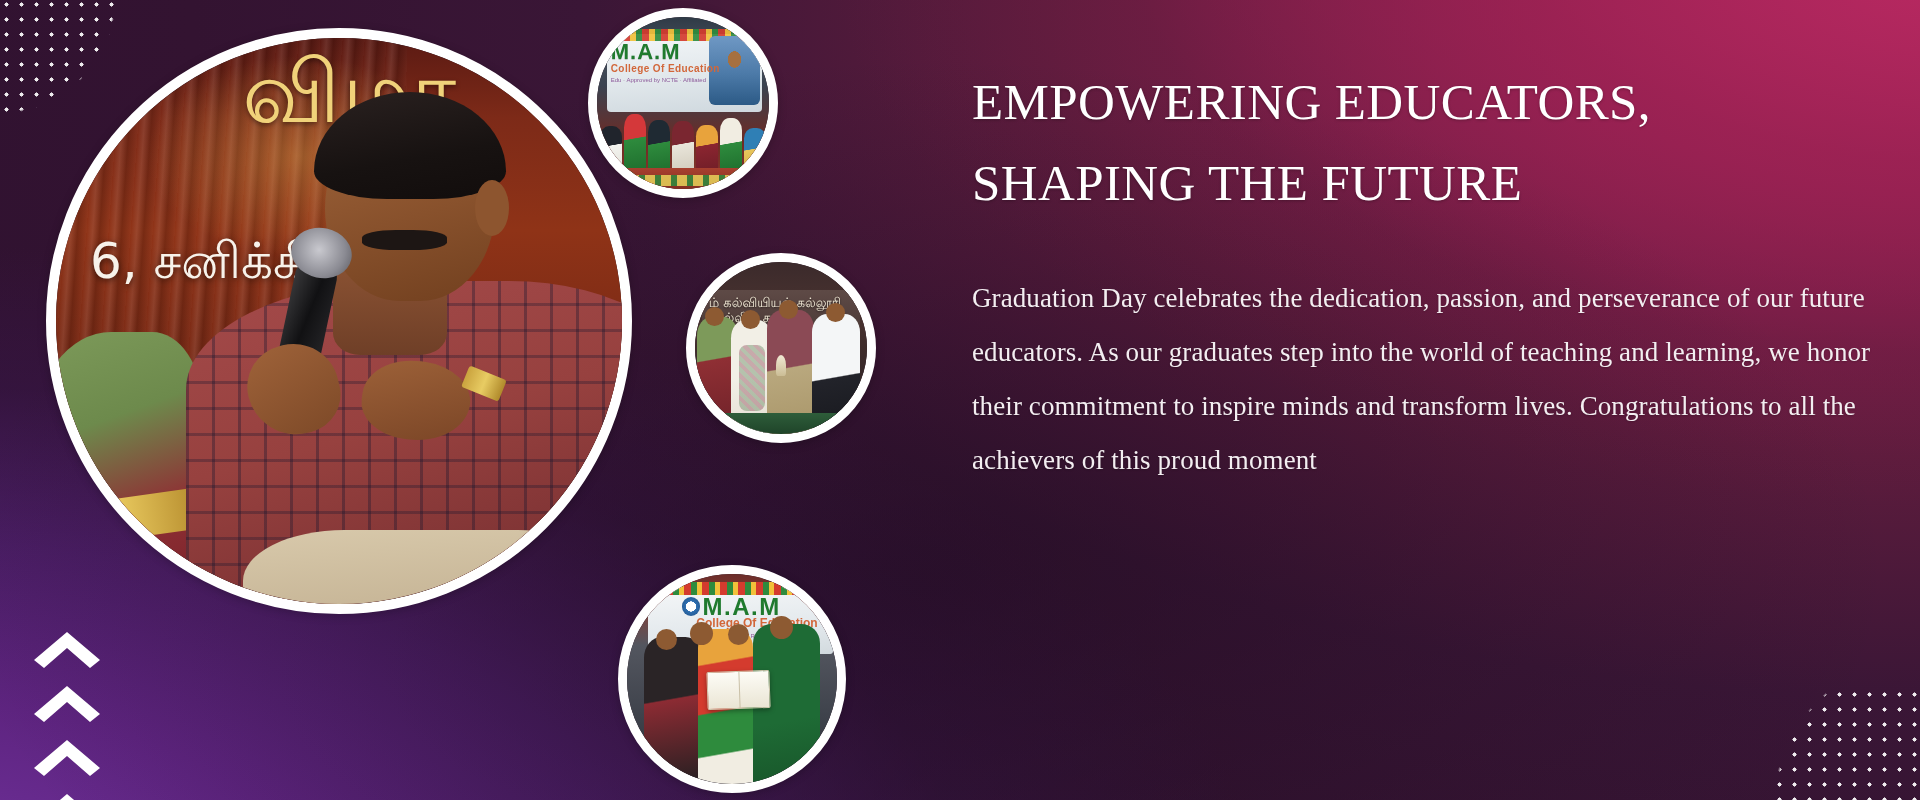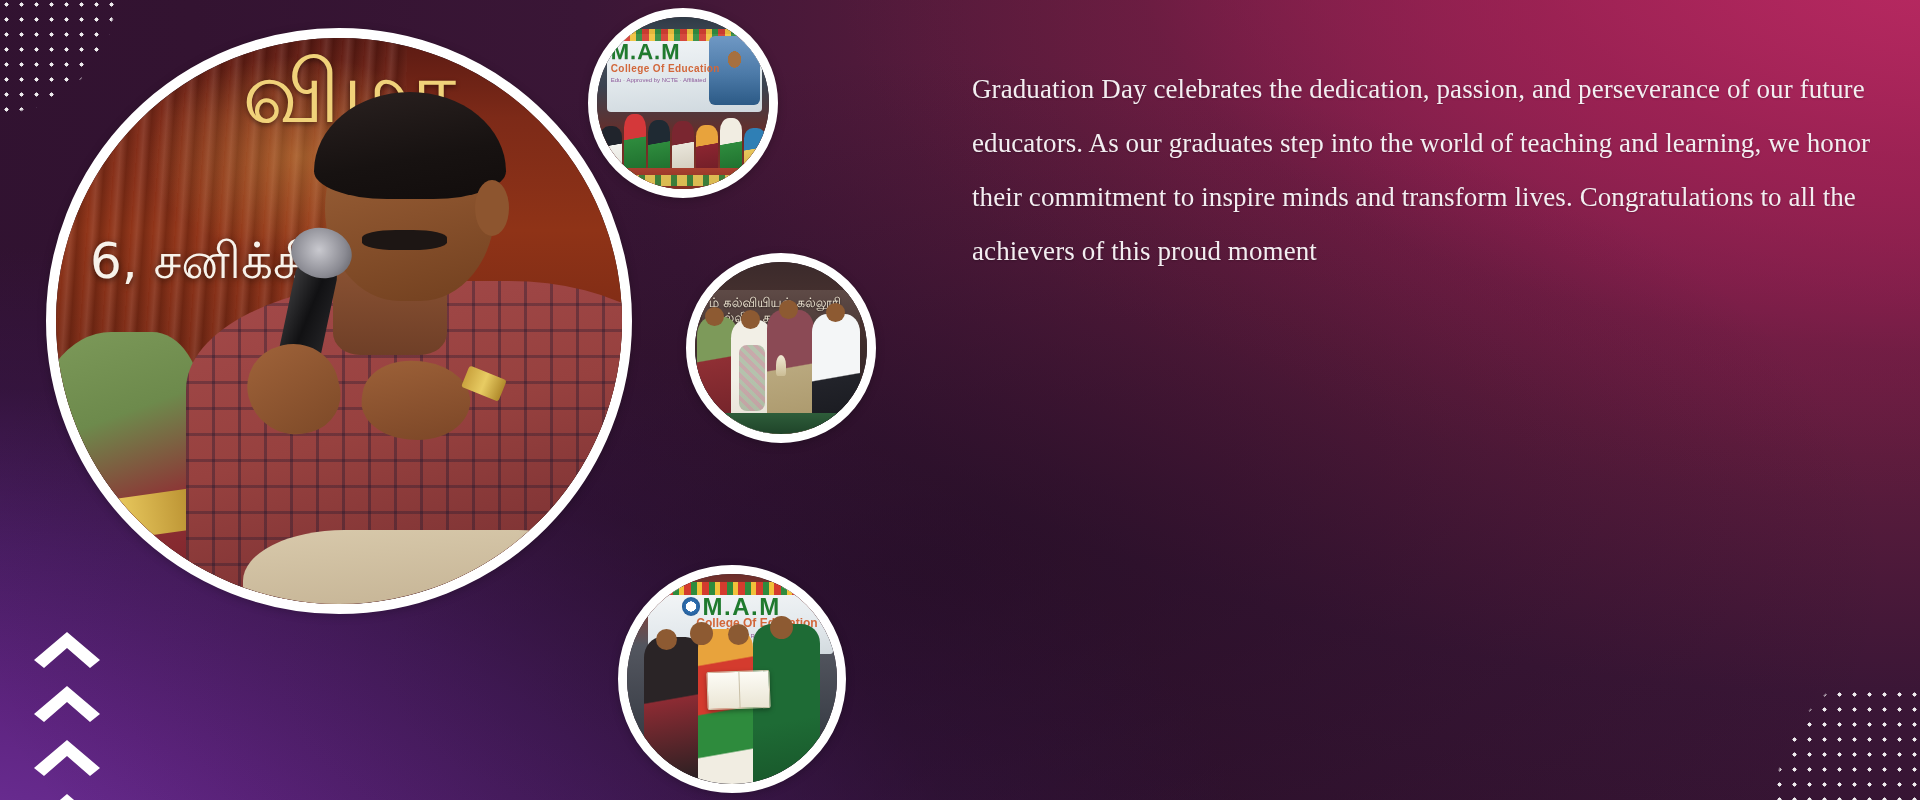--- a/index.html
+++ b/index.html
@@ -472,16 +472,17 @@
           <span style="left:30%;top:23%;width:11%;height:11%;"></span>
           <span style="left:48%;top:24%;width:10%;height:10%;background:#8b5a33;"></span>
           <span style="left:68%;top:20%;width:11%;height:11%;"></span>
         </div>
       </div>
     </div>
 
   </div>
 
   <div class="content">
+    <h1 class="headline">EMPOWERING EDUCATORS, SHAPING THE FUTURE</h1>
     <p class="body-copy">Graduation Day celebrates the dedication, passion, and perseverance of our future educators. As our graduates step into the world of teaching and learning, we honor their commitment to inspire minds and transform lives. Congratulations to all the achievers of this proud moment</p>
   </div>
 
 </div>
 
 </body></html>

